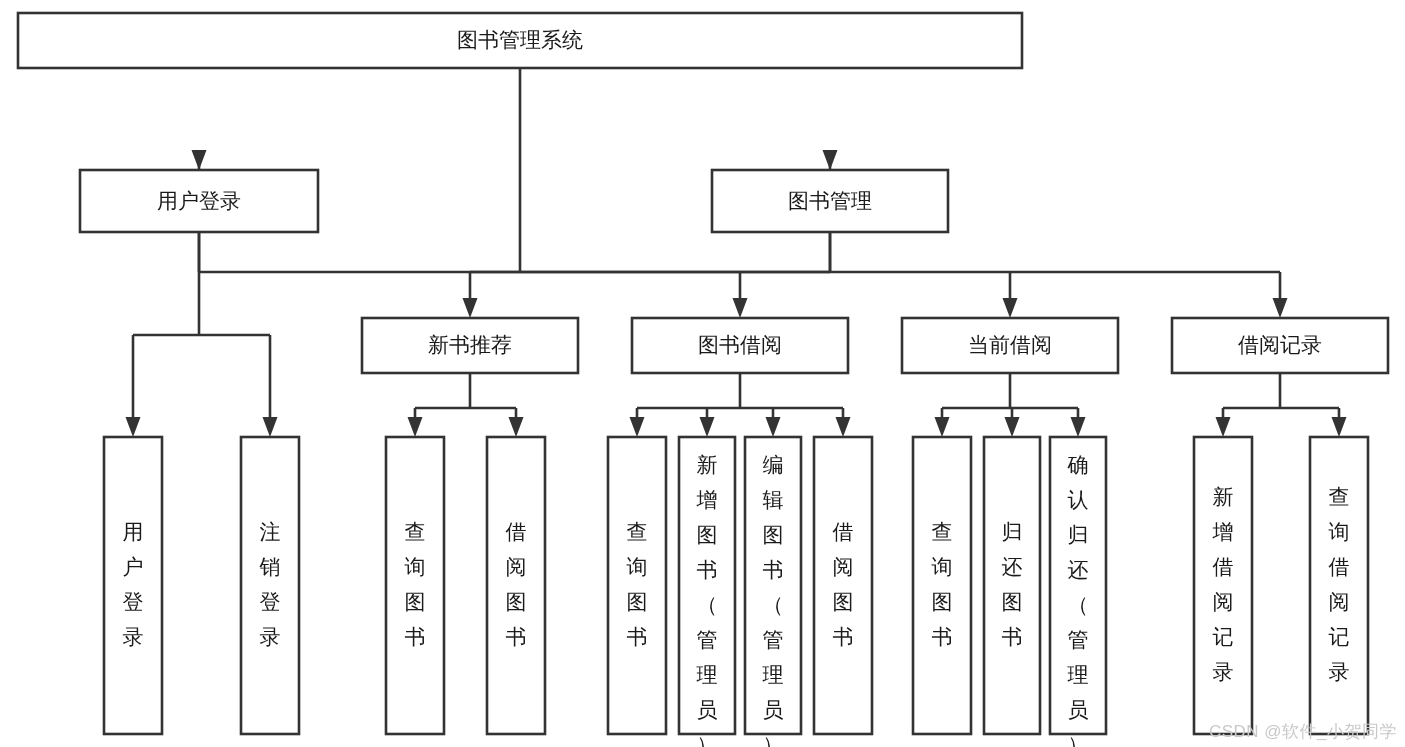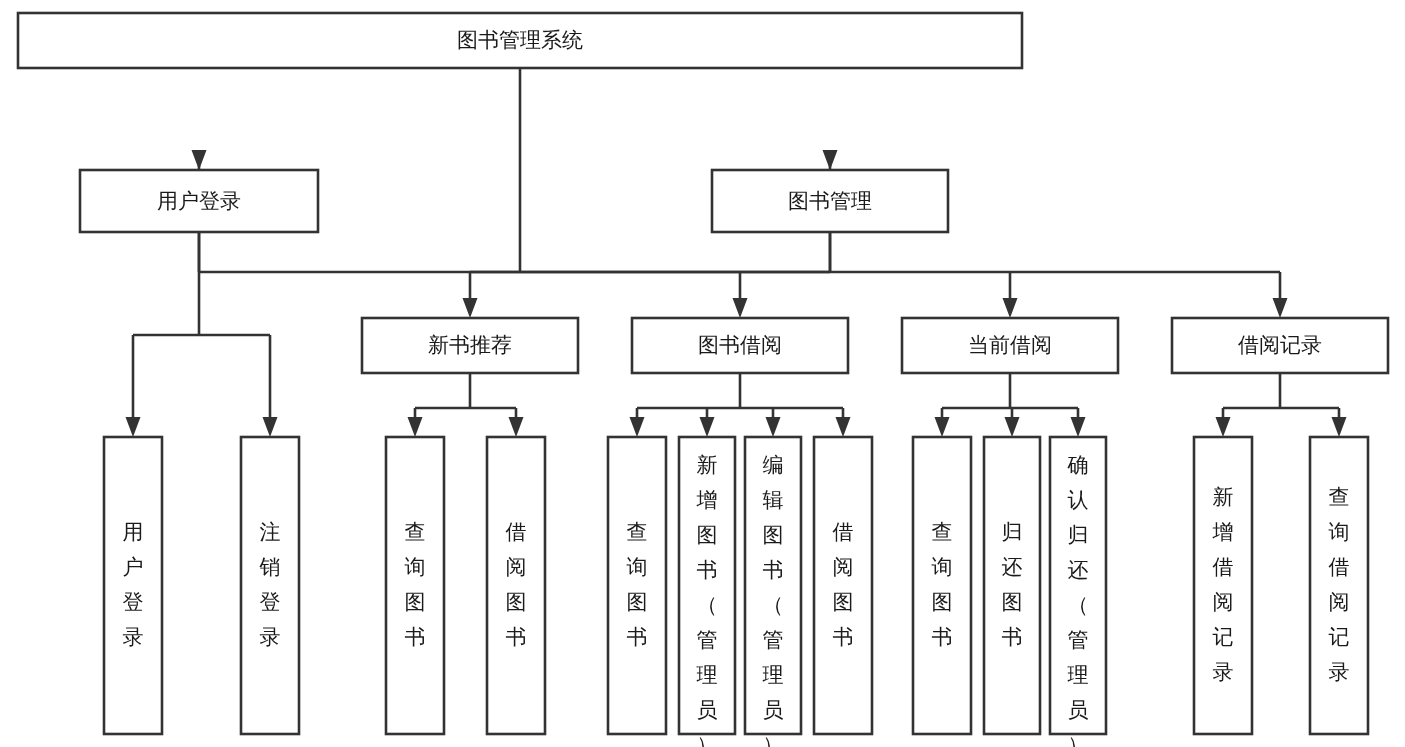--- a/index.html
+++ b/index.html
@@ -215,13 +215,14 @@
         <g>
           <rect class="node-box" x="1194" y="437" width="58" height="297"></rect>
           <text class="node-label-v" x="1223" y="0"><tspan x="1223" y="498" dominant-baseline="middle">新</tspan><tspan x="1223" y="533" dominant-baseline="middle">增</tspan><tspan x="1223" y="568" dominant-baseline="middle">借</tspan><tspan x="1223" y="603" dominant-baseline="middle">阅</tspan><tspan x="1223" y="638" dominant-baseline="middle">记</tspan><tspan x="1223" y="673" dominant-baseline="middle">录</tspan></text>
         </g>
         <g>
           <rect class="node-box" x="1310" y="437" width="58" height="297"></rect>
           <text class="node-label-v" x="1339" y="0"><tspan x="1339" y="498" dominant-baseline="middle">查</tspan><tspan x="1339" y="533" dominant-baseline="middle">询</tspan><tspan x="1339" y="568" dominant-baseline="middle">借</tspan><tspan x="1339" y="603" dominant-baseline="middle">阅</tspan><tspan x="1339" y="638" dominant-baseline="middle">记</tspan><tspan x="1339" y="673" dominant-baseline="middle">录</tspan></text>
         </g>
       </g>
   </svg>
+  <div class="watermark">CSDN @软件_小贺同学</div>
 </div>
 
 </body></html>

